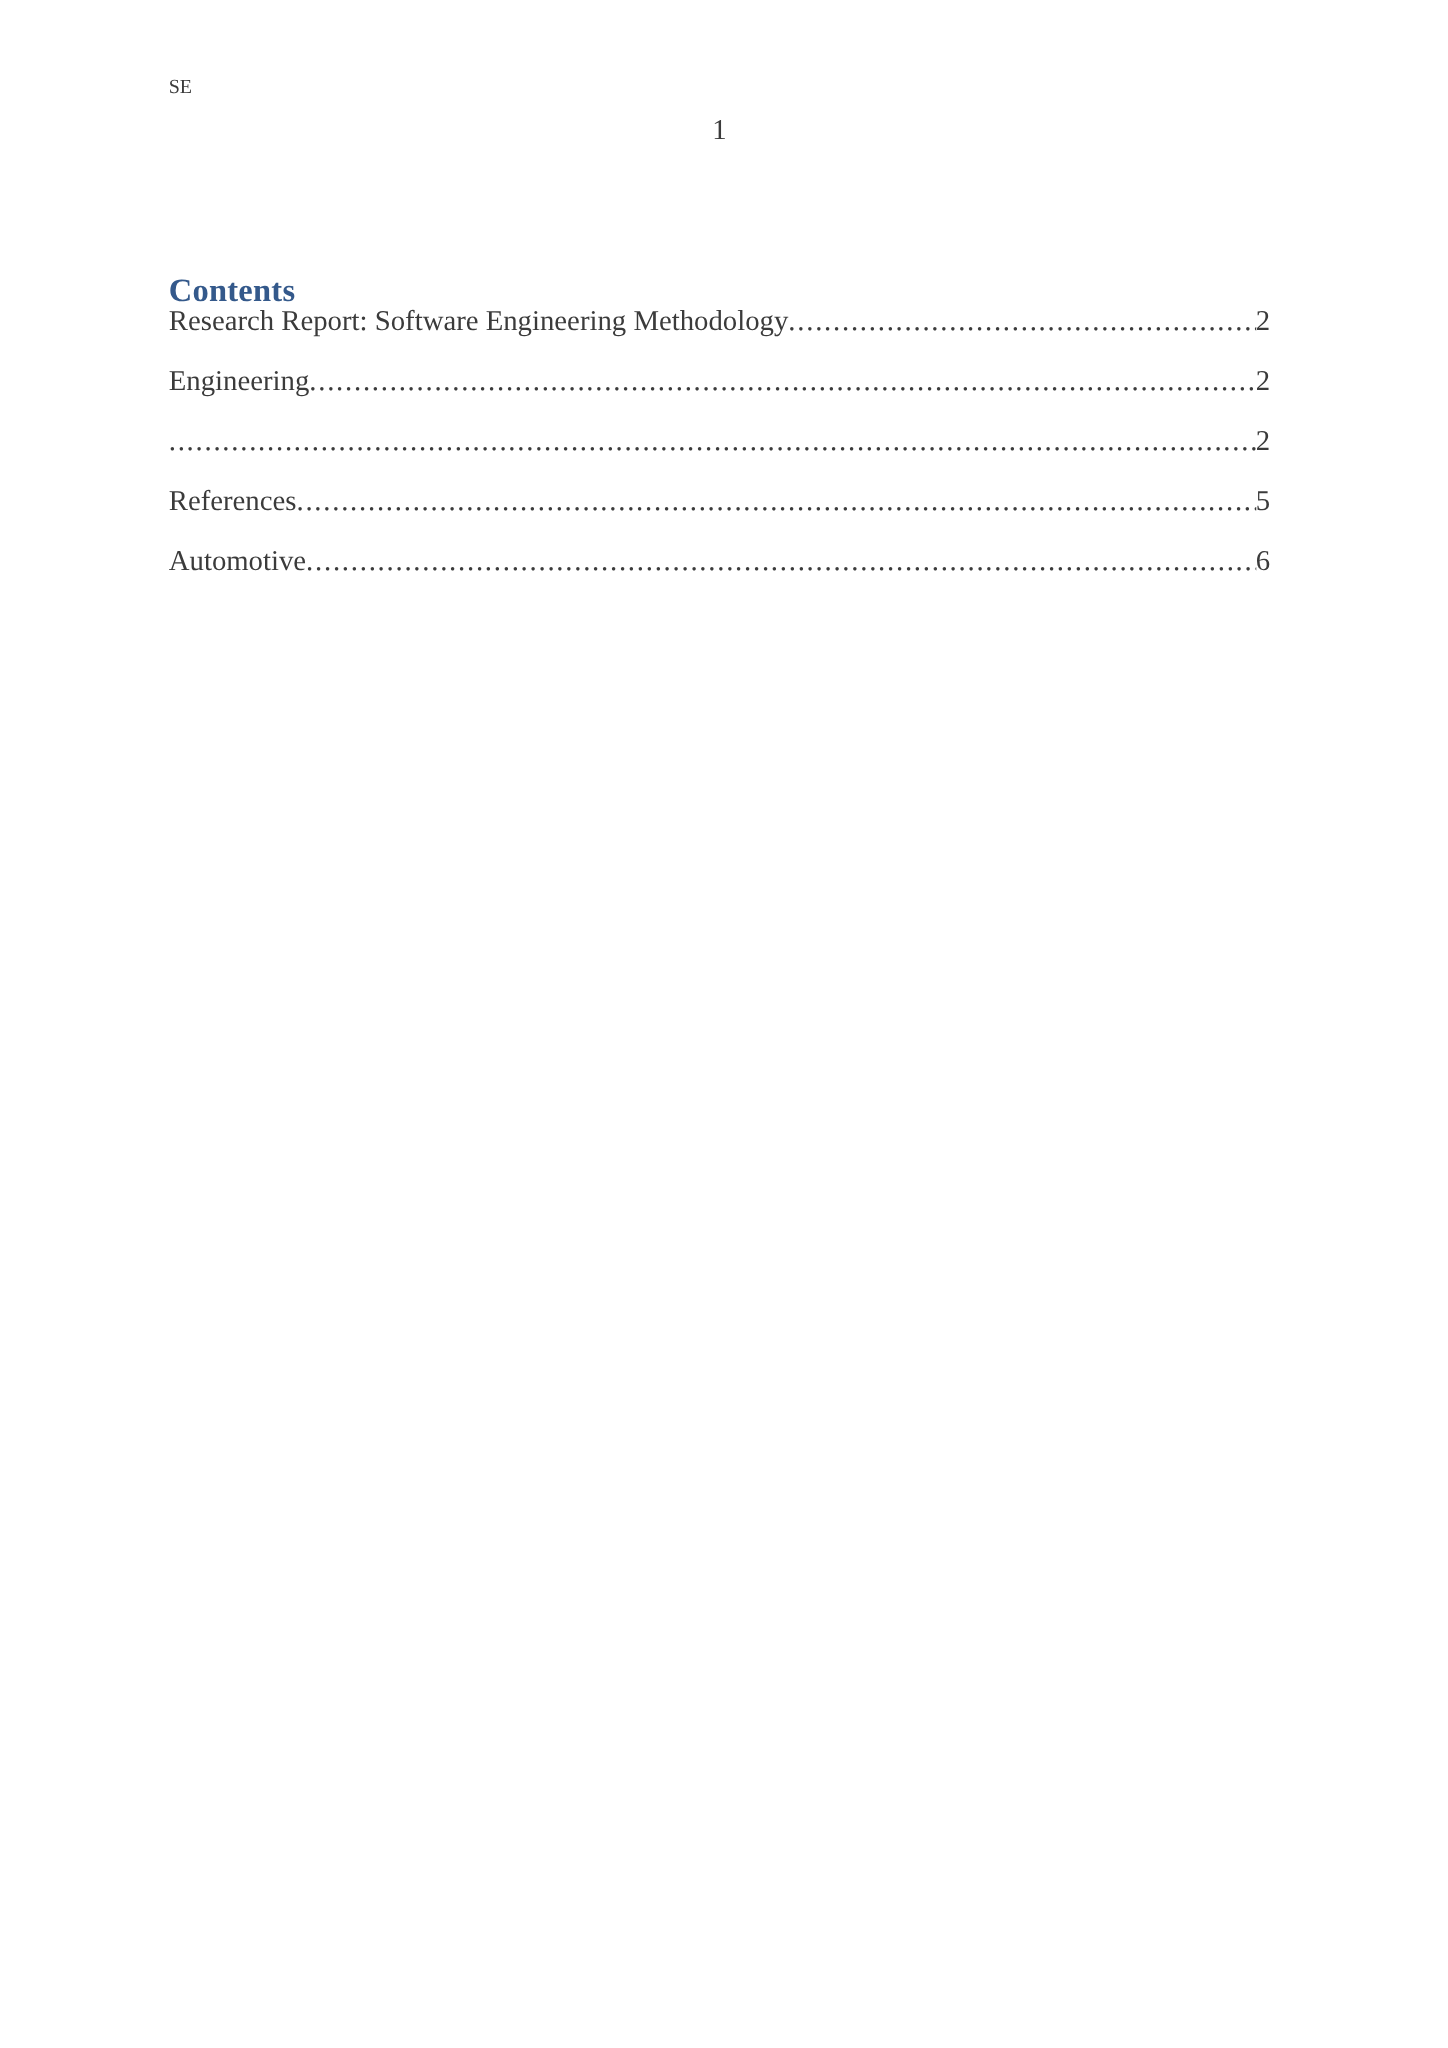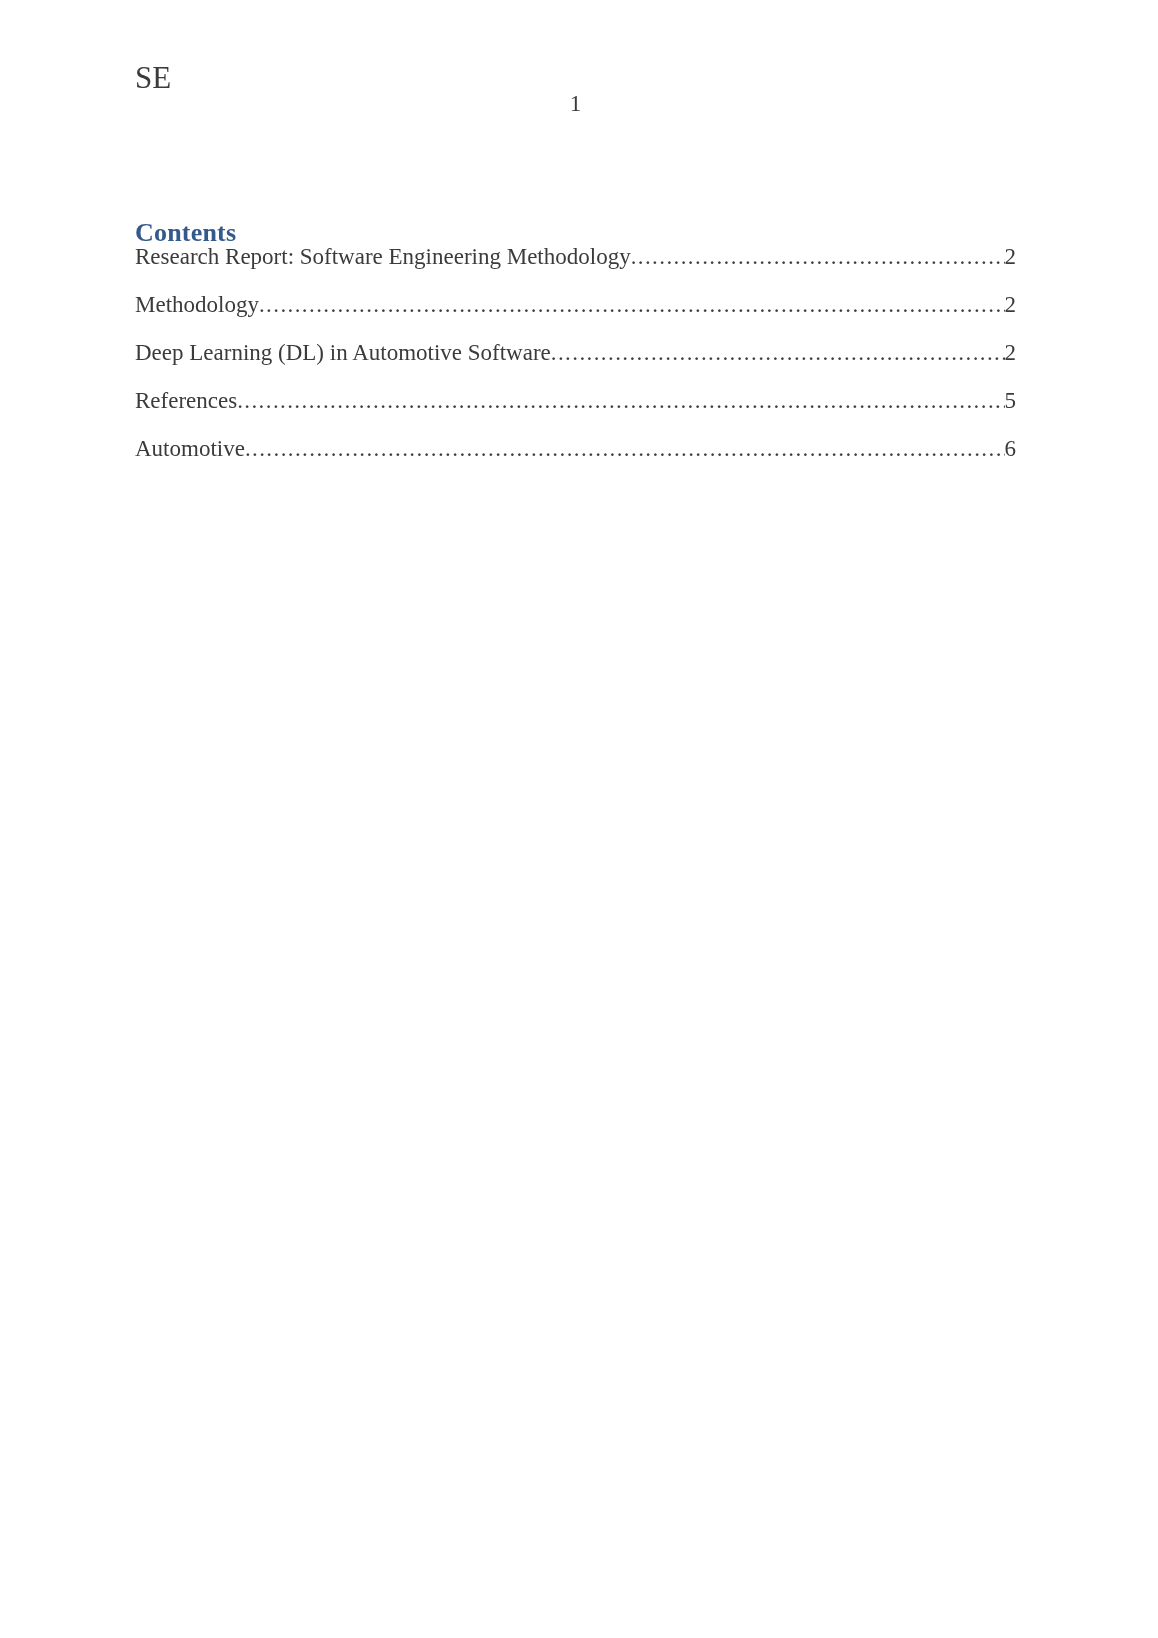--- a/index.html
+++ b/index.html
@@ -13,21 +13,21 @@
     height: 1638px;
     background: #ffffff;
     font-family: "Liberation Serif", serif;
     color: #3b3b3b;
     overflow: hidden;
   }
   .running-header {
     position: absolute;
     left: 135px;
     top: 62px;
-    font-size: 31px;
+    font-size: 16px;
     line-height: 1;
     color: #3b3b3b;
   }
   .page-number {
     position: absolute;
     left: 135px;
     top: 92px;
     width: 881px;
     text-align: center;
     font-size: 23px;
@@ -89,27 +89,26 @@
 
   <nav class="toc">
 
     <div class="toc-entry">
       <span class="toc-entry-title">Research Report: Software Engineering Methodology</span>
       <span class="toc-leader">........................................................................................................................................................................................................</span>
       <span class="toc-entry-page">2</span>
     </div>
 
     <div class="toc-entry">
-      <span class="toc-entry-title">Methodology</span>
+      <span class="toc-entry-title">Engineering</span>
       <span class="toc-leader">........................................................................................................................................................................................................</span>
       <span class="toc-entry-page">2</span>
     </div>
 
     <div class="toc-entry">
-      <span class="toc-entry-title">Deep Learning (DL) in Automotive Software</span>
       <span class="toc-leader">........................................................................................................................................................................................................</span>
       <span class="toc-entry-page">2</span>
     </div>
 
     <div class="toc-entry">
       <span class="toc-entry-title">References</span>
       <span class="toc-leader">........................................................................................................................................................................................................</span>
       <span class="toc-entry-page">5</span>
     </div>
 

